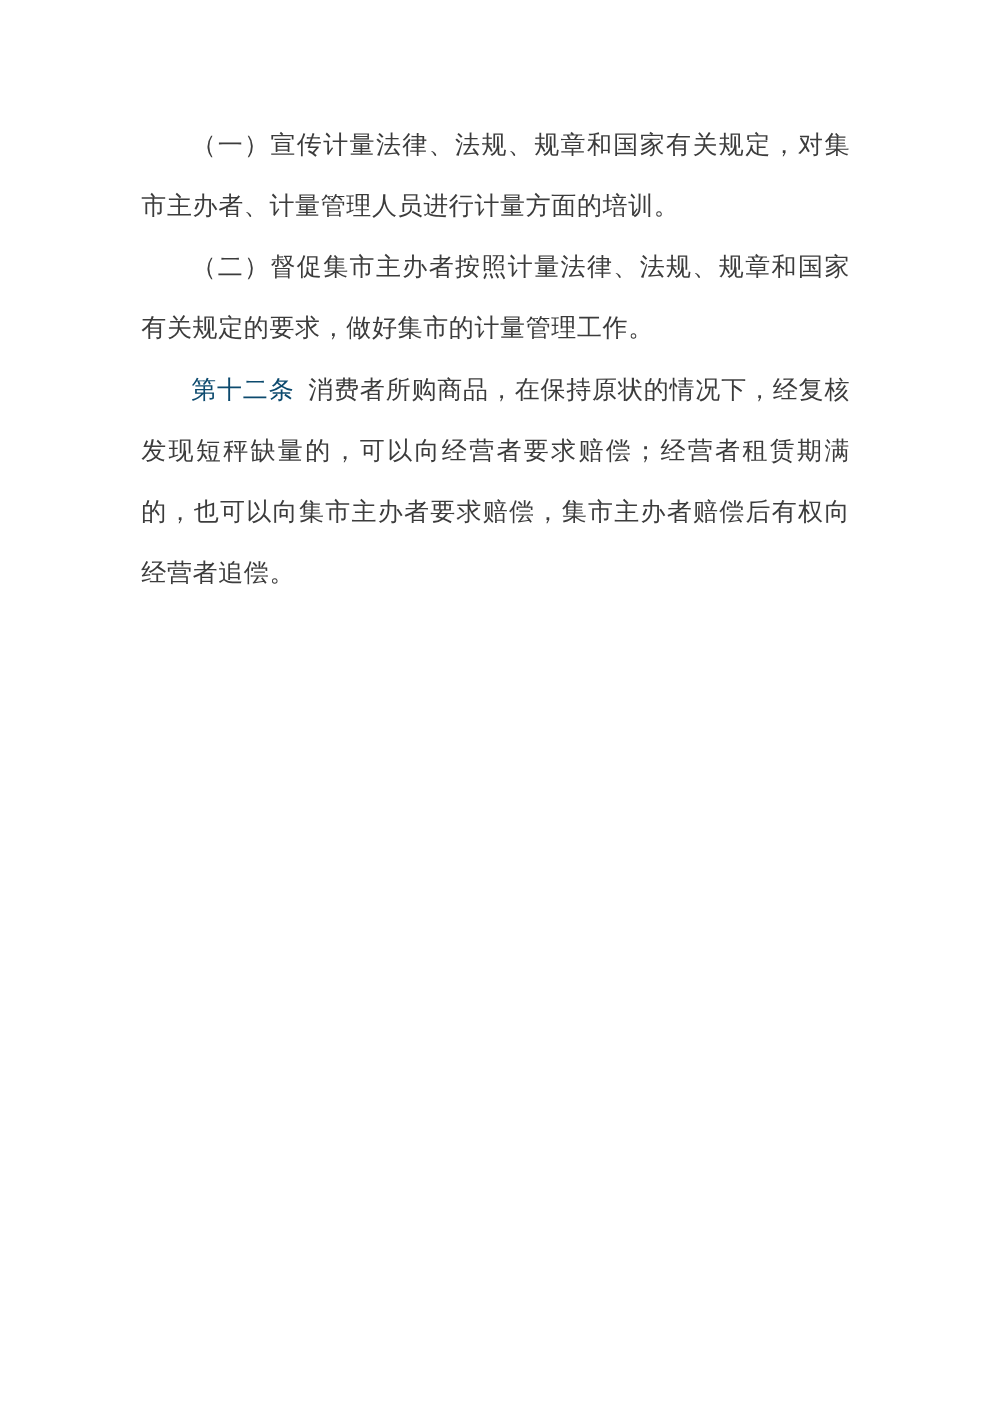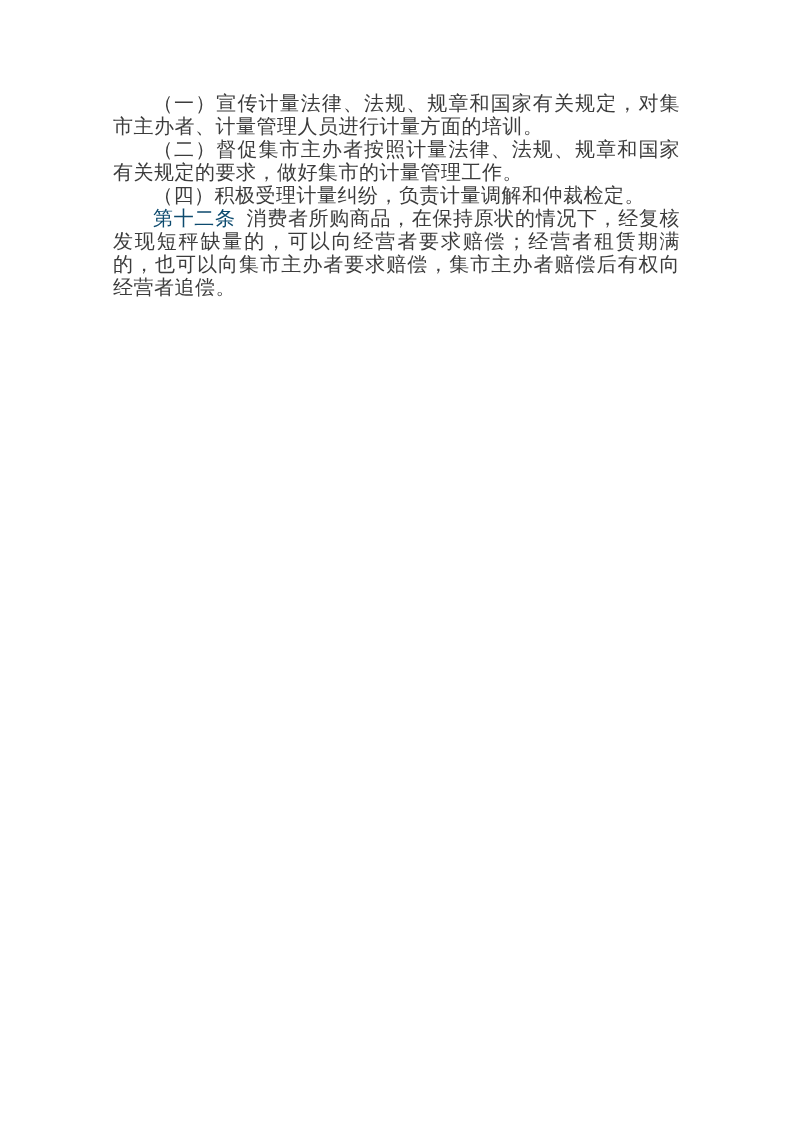--- a/index.html
+++ b/index.html
@@ -15,21 +15,21 @@
   .page {
     box-sizing: border-box;
     width: 793px;
     height: 1122px;
     padding: 92px 113px 0 113px;
     background: #ffffff;
   }
   .doc-body {
     font-family: "Liberation Serif", "DejaVu Serif", serif;
     font-size: 20px;
-    line-height: 23px;
+    line-height: 49px;
     letter-spacing: 0.5px;
     color: #3c3c3c;
   }
   .para {
     margin: 0;
     text-indent: 2em;
     text-align: justify;
     text-justify: inter-character;
     word-break: break-all;
   }
@@ -43,16 +43,15 @@
     color: #3c3c3c;
   }
 </style>
 </head>
 <body>
 
 <div class="page">
   <div class="doc-body">
       <p class="para"><span class="para-text">（一）宣传计量法律、法规、规章和国家有关规定，对集市主办者、计量管理人员进行计量方面的培训。</span></p>
       <p class="para"><span class="para-text">（二）督促集市主办者按照计量法律、法规、规章和国家有关规定的要求，做好集市的计量管理工作。</span></p>
-      <p class="para"><span class="para-text">（四）积极受理计量纠纷，负责计量调解和仲裁检定。</span></p>
       <p class="para"><span class="article-label">第十二条</span><span class="para-text">消费者所购商品，在保持原状的情况下，经复核发现短秤缺量的，可以向经营者要求赔偿；经营者租赁期满的，也可以向集市主办者要求赔偿，集市主办者赔偿后有权向经营者追偿。</span></p>
     </div>
 </div>
 
 </body></html>

